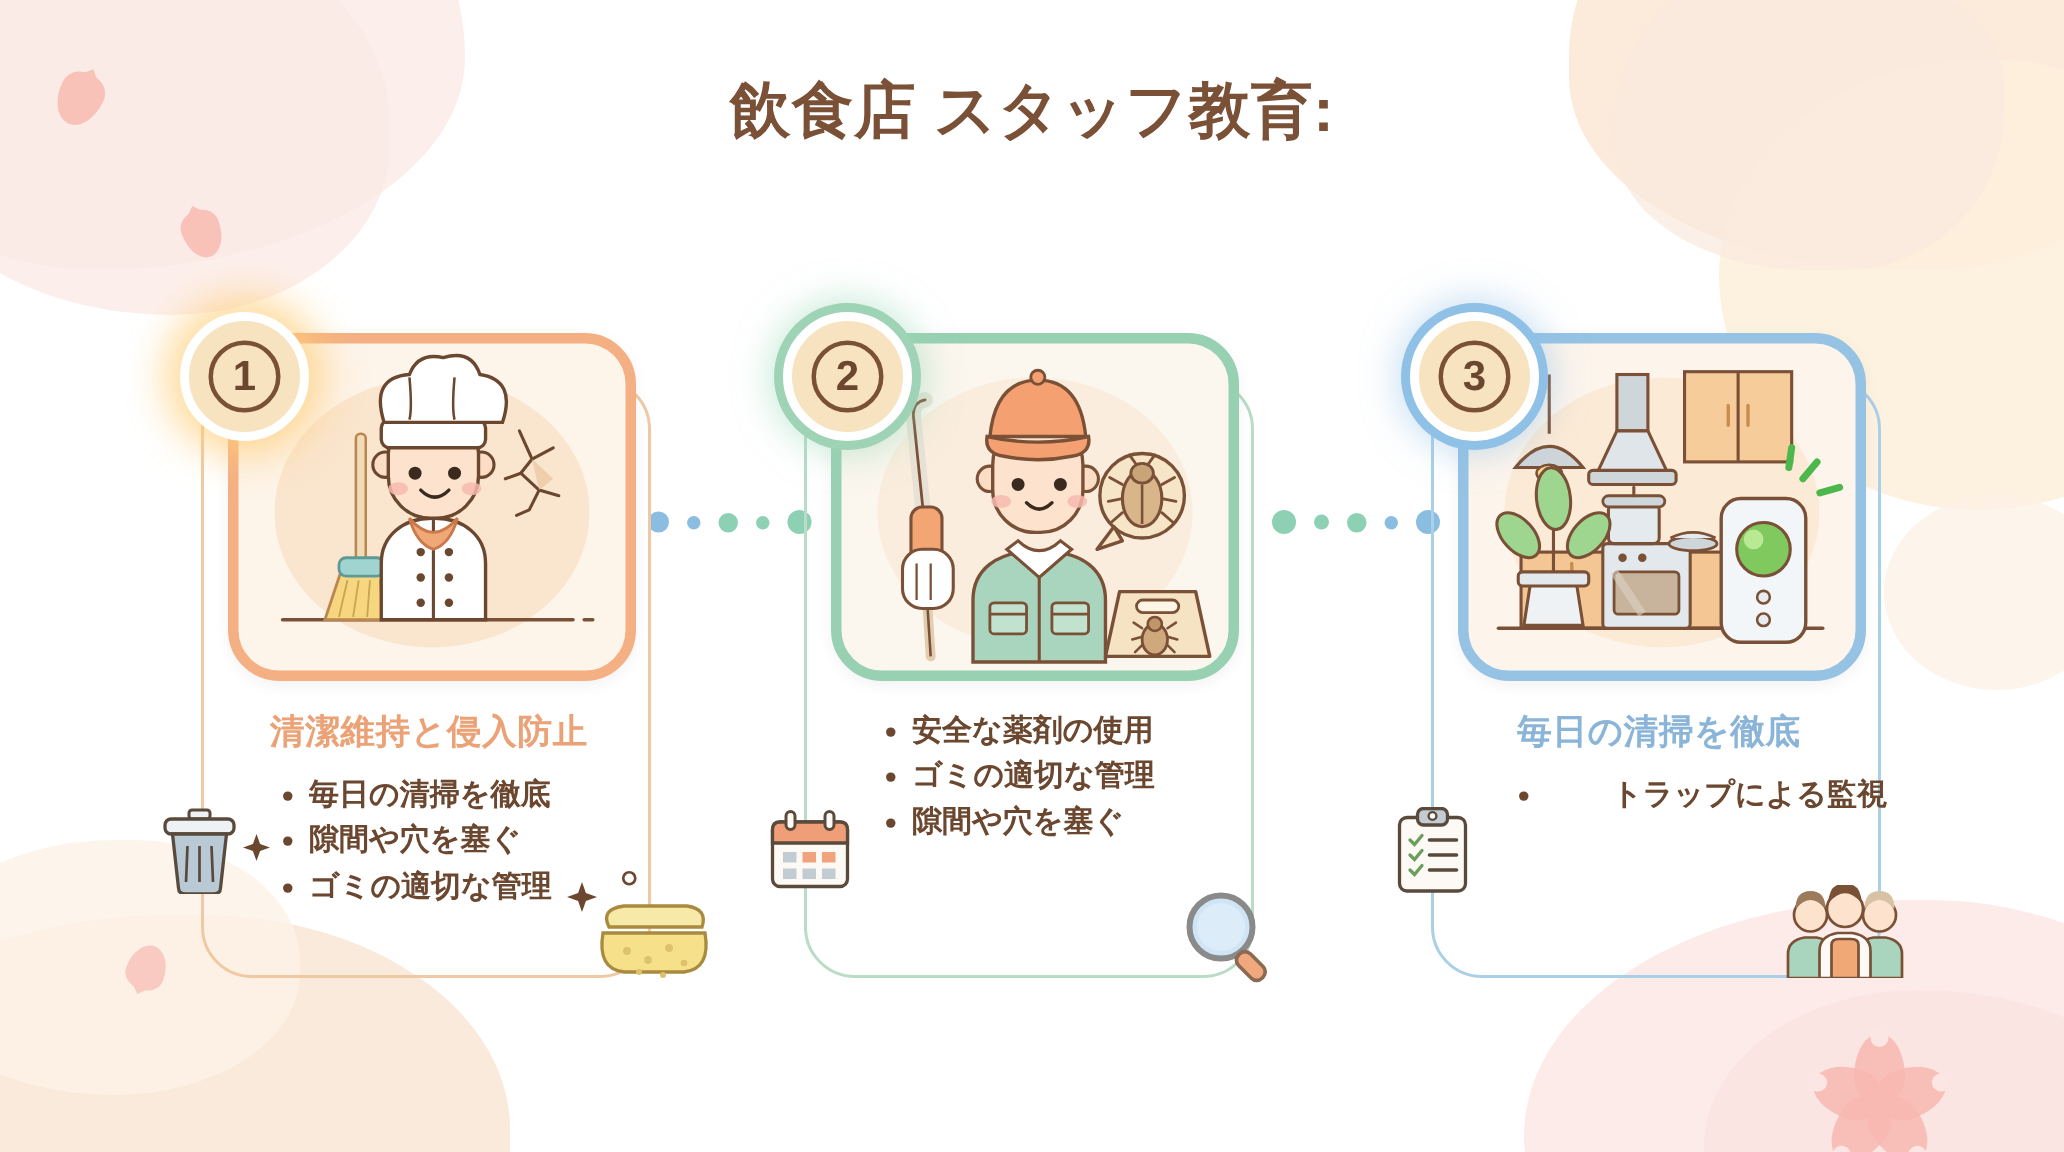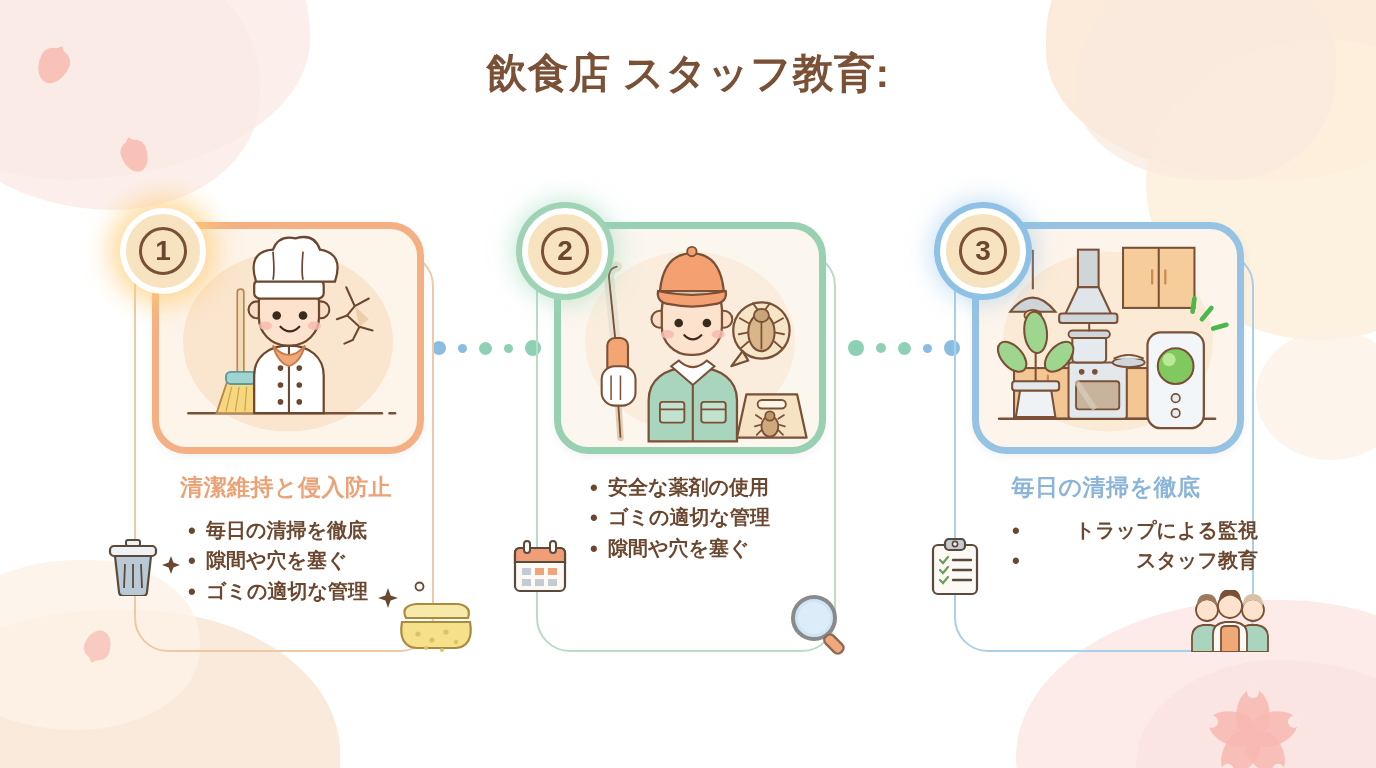--- a/index.html
+++ b/index.html
@@ -516,21 +516,20 @@
 
     <div class="badge">
       <div class="badge-ring"></div>
       <div class="badge-num">3</div>
     </div>
 
     <div class="txt">
       <div class="step-title">毎日の清掃を徹底</div>
       <ul class="bullets">
         <li>トラップによる監視</li>
-        <li>スタッフ教育</li>
       </ul>
     </div>
   </div>
 </div>
 
 <div class="conn conn-1">
   <div class="dot" style="width:14px;height:14px;background:#8bbde0"></div>
   <div class="dot" style="width:9px;height:9px;background:#8bbde0"></div>
   <div class="dot" style="width:13px;height:13px;background:#8ed0b4"></div>
   <div class="dot" style="width:9px;height:9px;background:#8ed0b4"></div>

